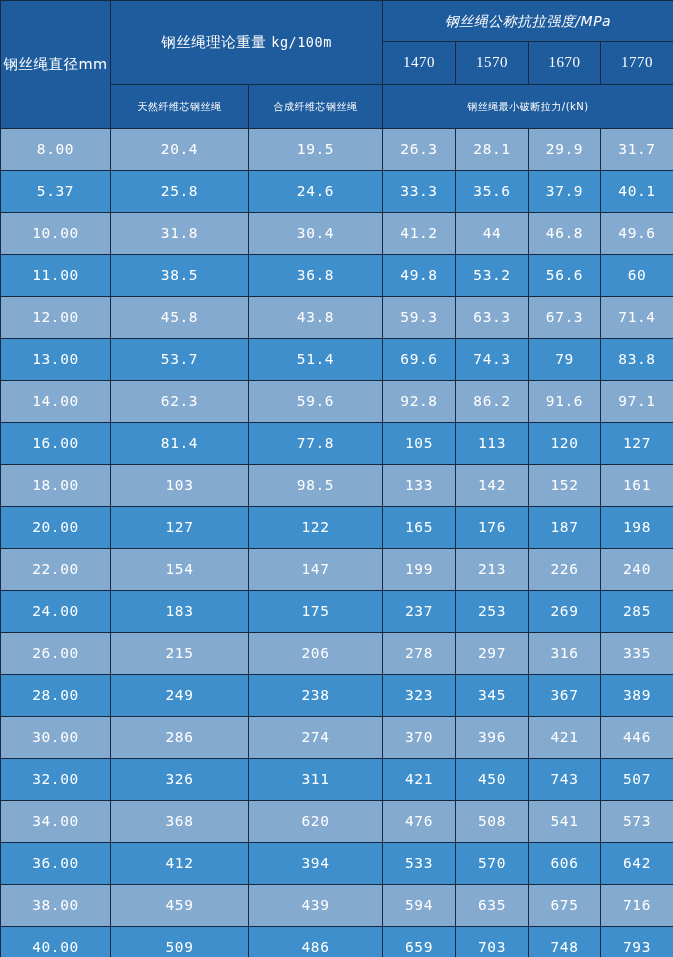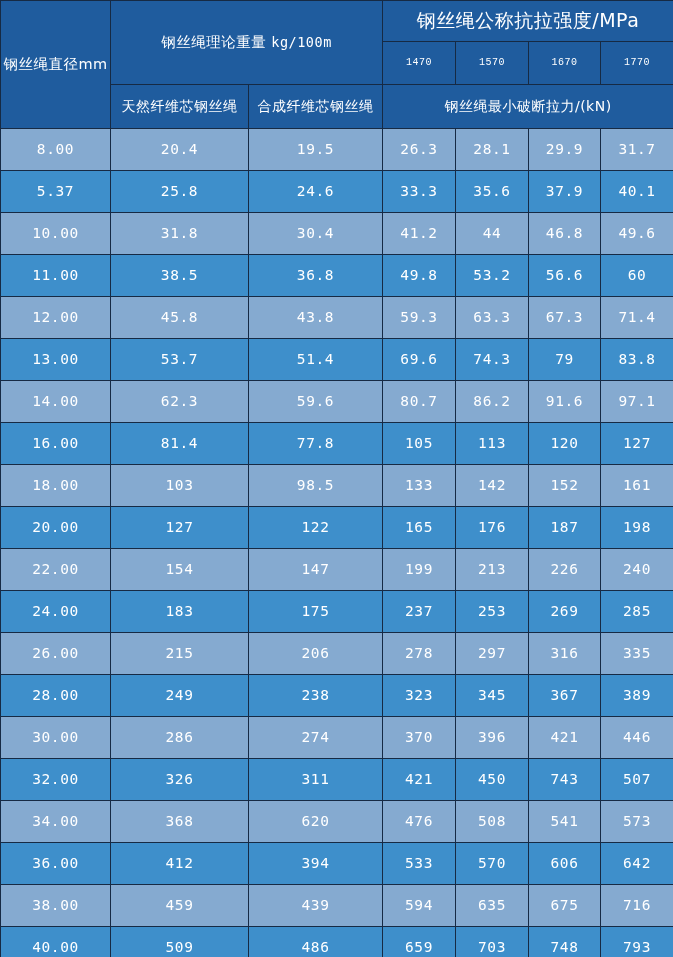--- a/index.html
+++ b/index.html
@@ -41,29 +41,30 @@
     text-align: left;
     padding-left: 8px;
     font-size: 14.5px;
     margin-top: 11px;
   }
   .hdr-weight {
     font-size: 14.5px;
     margin-top: 26px;
   }
   .hdr-strength {
-    font-size: 19px;
+    font-size: 14px;
+    font-style: italic;
   }
   .hdr-num {
+    font-size: 15px;
+    font-family: Liberation Serif, serif;
+    letter-spacing: 0.5px;
+  }
+  .hdr-sub {
     font-size: 10px;
-    font-family: Liberation Mono, monospace;
-    letter-spacing: 0.5px;
-  }
-  .hdr-sub {
-    font-size: 14px;
   }
   .unit {
     font-family: "DejaVu Sans Mono", "Liberation Mono", monospace;
     font-size: 13.5px;
   }
   
   tr.row-light > td { background: #85AAD0; }
   tr.row-dark  > td { background: #3E8FCB; }
   td.cell {
     height: 41px;
@@ -167,21 +168,21 @@
           <td class="cell">51.4</td>
           <td class="cell">69.6</td>
           <td class="cell">74.3</td>
           <td class="cell">79</td>
           <td class="cell">83.8</td>
         </tr>
         <tr class="row-light">
           <td class="cell">14.00</td>
           <td class="cell">62.3</td>
           <td class="cell">59.6</td>
-          <td class="cell">80.7</td>
+          <td class="cell">92.8</td>
           <td class="cell">86.2</td>
           <td class="cell">91.6</td>
           <td class="cell">97.1</td>
         </tr>
         <tr class="row-dark">
           <td class="cell">16.00</td>
           <td class="cell">81.4</td>
           <td class="cell">77.8</td>
           <td class="cell">105</td>
           <td class="cell">113</td>

